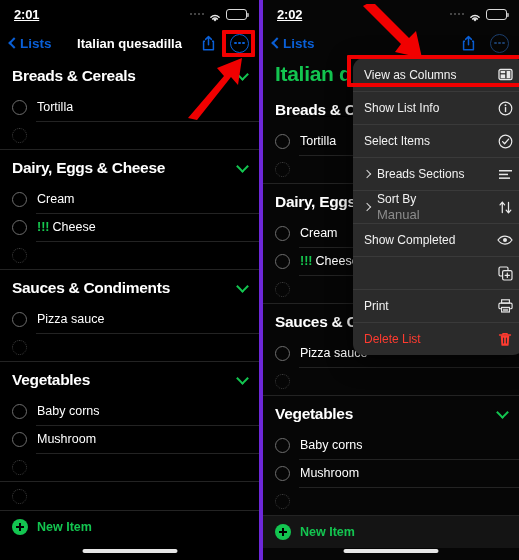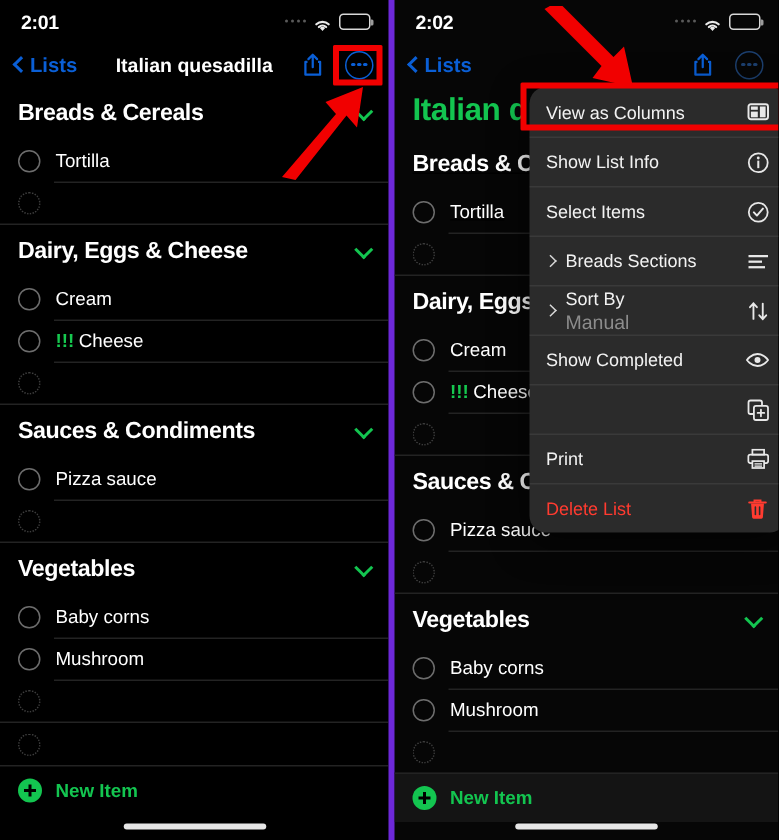--- a/index.html
+++ b/index.html
@@ -9,21 +9,21 @@
     font-family: "Liberation Sans", sans-serif;
     overflow: hidden;
   }
   .stage { position: relative; width: 519px; height: 560px; display: flex; }
 
   .phone { position: relative; width: 259px; height: 560px; background: #000; overflow: hidden; }
   .phone.right { width: 260px; background: #060606; border-left: 4px solid #6d28d9; }
 
   
   .statusbar { height: 28px; display: flex; align-items: center; padding: 0 14px; position: relative; }
-  .clock { font-size: 13px; font-weight: bold; color: #fff; letter-spacing: -0.2px; }
+  .clock { font-size: 13px; font-weight: bold; color: #fff; letter-spacing: -0.2px; text-decoration: underline; }
   .status-right { position: absolute; right: 12px; top: 0; height: 28px; display: flex; align-items: center; gap: 4px; }
   .cell-dots { display: flex; gap: 1.5px; align-items: flex-end; }
   .cell-dots i { display: block; width: 2.5px; height: 2.5px; background: #5a5a5a; border-radius: 50%; }
   .wifi { width: 14px; height: 11px; position: relative; }
   .battery { width: 21px; height: 11px; border: 1px solid #d8d8d8; border-radius: 3px; position: relative; padding: 1.5px; }
   .battery::after { content:""; position:absolute; right:-3px; top:3.5px; width:1.8px; height:4px; background:#9a9a9a; border-radius:0 1px 1px 0; }
   .battery .lvl { height: 100%; background: #e8e8e8; border-radius: 1px; }
 
   
   .navbar { height: 30px; display: flex; align-items: center; padding: 0 10px; position: relative; }

